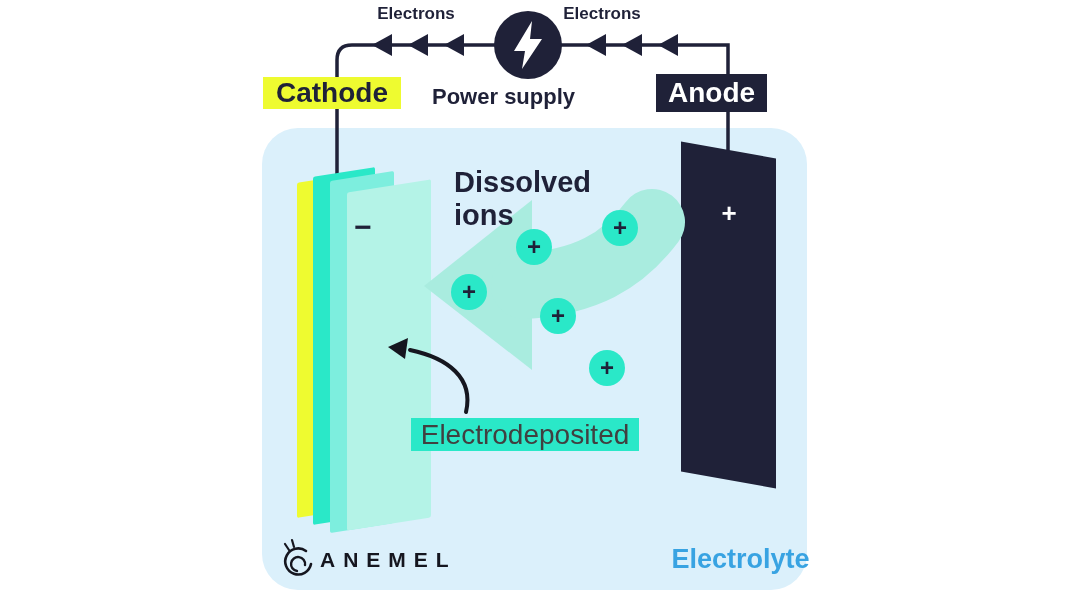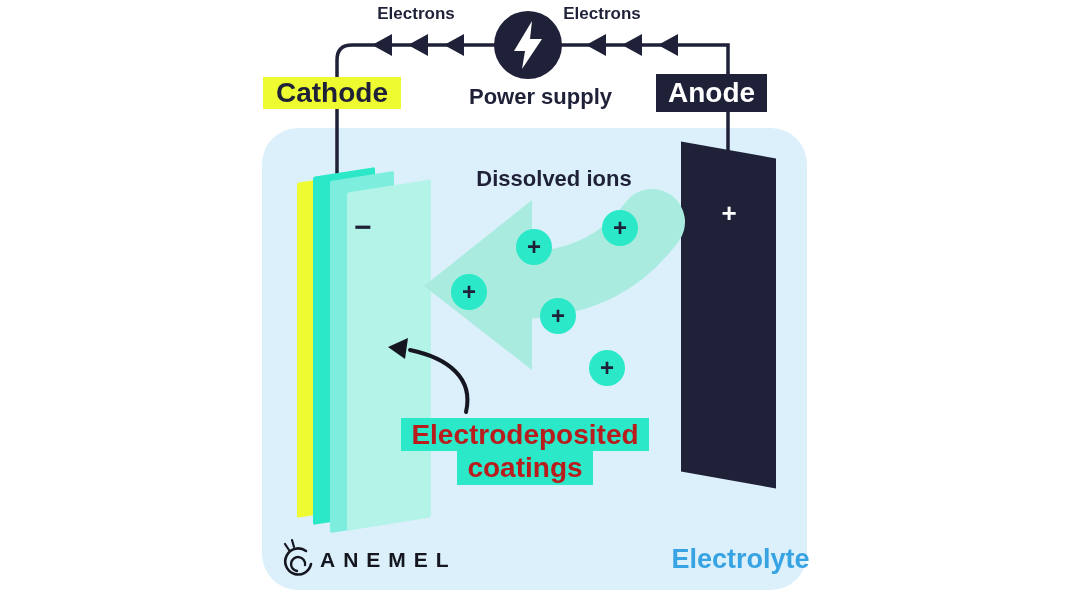--- a/index.html
+++ b/index.html
@@ -27,21 +27,21 @@
   .power-circle{
     left:494px;top:11px;width:68px;height:68px;border-radius:50%;
     background:#1f2138;display:flex;align-items:center;justify-content:center;
   }
 
   .cathode-tag{
     left:263px;top:77px;background:#eefb30;color:#1f2138;
     font-weight:bold;font-size:28px;padding:0 13px;white-space:nowrap;
   }
   .power-label{
-    left:432px;top:84px;width:180px;text-align:right;
+    left:432px;top:84px;width:180px;text-align:left;
     font-weight:bold;font-size:22px;color:#1f2138;
   }
   .anode-tag{
     left:656px;top:74px;background:#1f2138;color:#ffffff;
     font-weight:bold;font-size:28px;padding:3px 12px;white-space:nowrap;
   }
 
   .sheet{border-radius:2px;}
   .sheet-yellow{left:297px;top:178px;width:62px;height:335px;background:#eefb30;transform:skewY(-9deg);}
   .sheet-teal1{left:313px;top:172px;width:62px;height:348px;background:#2ae8c8;transform:skewY(-9deg);}
@@ -52,22 +52,22 @@
     font-weight:bold;font-size:30px;color:#1f2138;
   }
 
   .anode-plate{left:681px;top:150px;width:95px;height:330px;background:#1f2138;transform:skewY(10deg);}
   .plus-sign{
     left:712px;top:198px;width:34px;text-align:center;
     font-weight:bold;font-size:26px;color:#ffffff;
   }
 
   .dissolved-label{
-    left:454px;top:166px;width:200px;text-align:center;
-    font-weight:bold;font-size:22px;color:#1f2138;
+    left:454px;top:166px;width:200px;
+    font-weight:bold;font-size:29px;color:#1f2138;
   }
 
   .flow{left:0;top:0;}
 
   .ion{
     width:36px;height:36px;border-radius:50%;background:#2ae8c8;
     display:flex;align-items:center;justify-content:center;
     font-weight:bold;font-size:24px;color:#1f2138;
   }
   .ion1{left:602px;top:210px;}
@@ -75,22 +75,22 @@
   .ion3{left:451px;top:274px;}
   .ion4{left:540px;top:298px;}
   .ion5{left:589px;top:350px;}
 
   .curve-arrow{left:0;top:0;}
 
   .deposit-label{
     left:345px;top:418px;width:360px;text-align:center;line-height:1.12;
   }
   .deposit-label .chip{
-    display:inline-block;background:#2ae8c8;color:#b91c1c;
-    font-weight:bold;font-size:28px;padding:1px 10px;
+    display:inline-block;background:#2ae8c8;color:#404040;
+    font-weight:normal;font-size:28px;padding:1px 10px;
   }
 
   .brand{
     left:276px;top:538px;display:flex;align-items:center;
     color:#15161f;
   }
   .brand-name{
     font-weight:bold;font-size:21px;letter-spacing:8px;color:#15161f;
   }
 
@@ -154,21 +154,20 @@
   <div class="abs ion ion4">+</div>
   <div class="abs ion ion5">+</div>
 
   <svg class="abs curve-arrow" width="1068" height="601" viewBox="0 0 1068 601">
     <path d="M466 412 C474 378 448 358 410 350" fill="none" stroke="#15161f" stroke-width="4" stroke-linecap="round"></path>
     <polygon points="388,347 408,338 405,359" fill="#15161f"></polygon>
   </svg>
 
   <div class="abs deposit-label">
     <span class="chip">Electrodeposited</span><br>
-    <span class="chip">coatings</span>
   </div>
 
   <div class="abs brand">
     <svg width="44" height="44" viewBox="0 0 44 44">
       <path d="M35 26 a13 13 0 1 1 -5 -13" fill="none" stroke="#15161f" stroke-width="2.6" stroke-linecap="round"></path>
       <path d="M29 27 a7 7 0 1 0 -8 6" fill="none" stroke="#15161f" stroke-width="2.4" stroke-linecap="round"></path>
       <path d="M13 12 l-4 -6 M18 9 l-2 -7" fill="none" stroke="#15161f" stroke-width="2.2" stroke-linecap="round"></path>
     </svg>
     <span class="brand-name">ANEMEL</span>
   </div>

